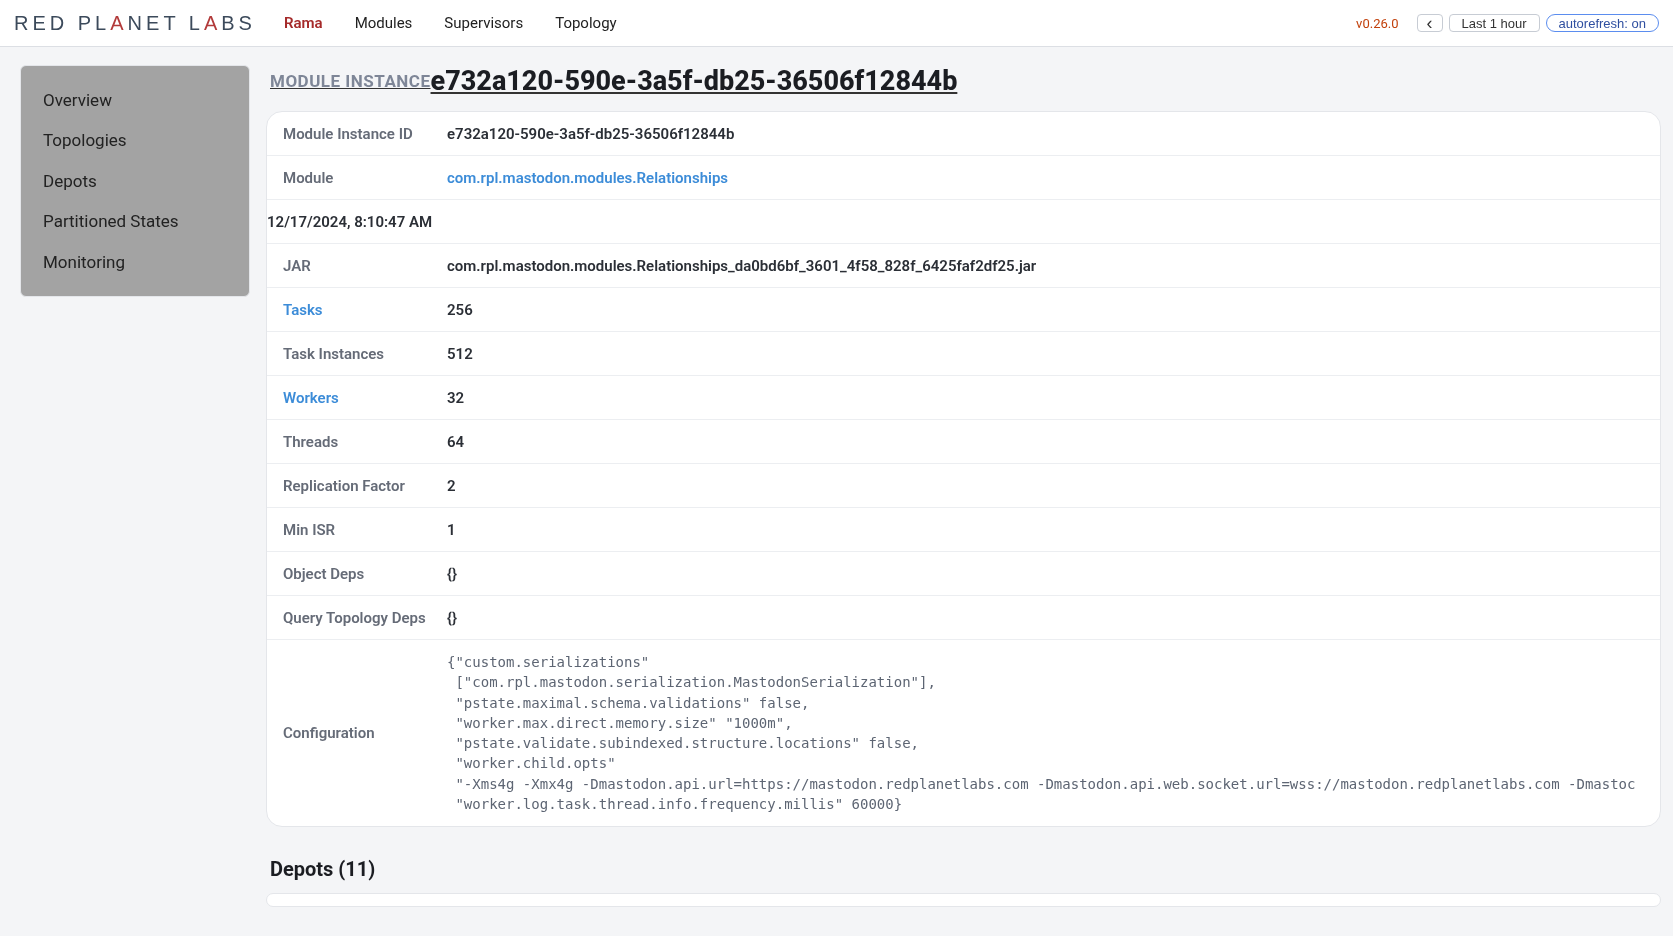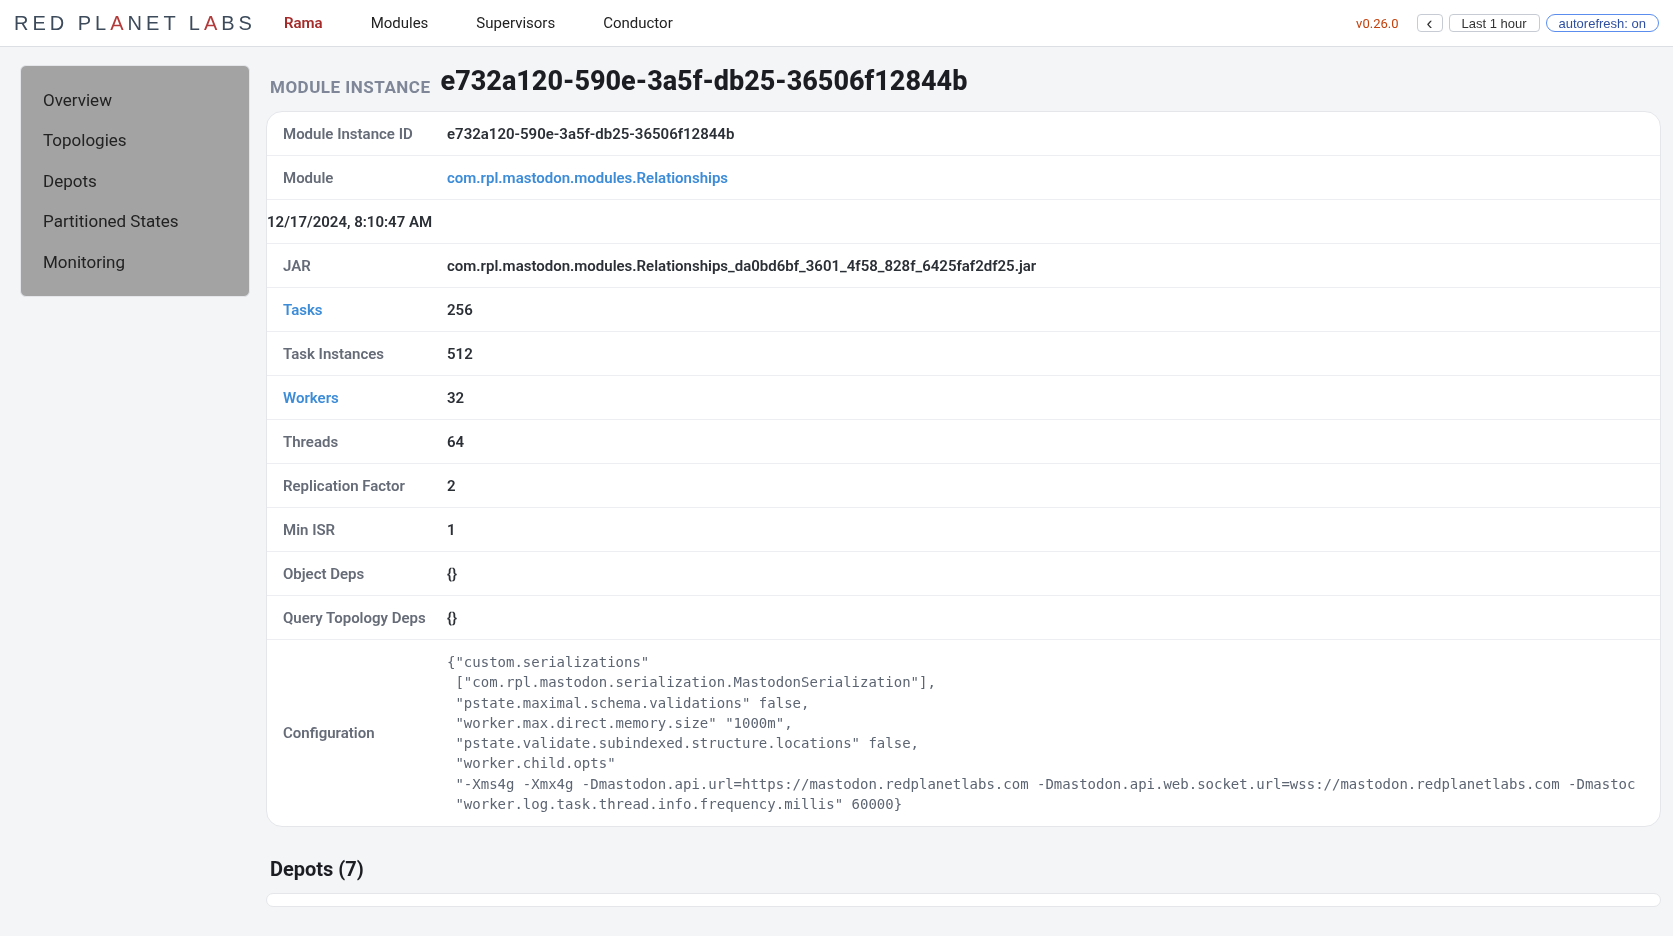--- a/index.html
+++ b/index.html
@@ -17,21 +17,21 @@
     .logo {
       font-family: "Arial Black", sans-serif;
       letter-spacing: 4px;
       font-size: 20px;
       font-weight: 400;
       color: #3c4a5b;
       margin-right: 28px;
       white-space: nowrap;
     }
     .logo .accent { color: #b23a3a; }
-    .nav-links { display: flex; gap: 48px; }
+    .nav-links { display: flex; gap: 32px; }
     .nav-link {
       font-size: 15px;
       color: #222;
       cursor: pointer;
       padding: 4px 0;
     }
     .nav-link.active { color: #a52a2a; font-weight: 600; }
     .topbar-spacer { flex: 1; }
     .version { font-size: 13px; color: #c2410c; margin-right: 12px; }
     .tb-btn {
@@ -66,23 +66,23 @@
       font-size: 17px;
       color: #222;
       cursor: pointer;
       line-height: 1.2;
     }
 
     .main { flex: 1; min-width: 0; }
 
     .page-title-row {
       display: flex;
-      align-items: flex-end;
-      gap: 10px;
+      align-items: center;
       padding: 0 4px 14px 4px;
+      text-decoration: underline;
     }
     .page-label {
       font-size: 17px;
       font-weight: 700;
       color: #7e8697;
       letter-spacing: 0.5px;
     }
     .page-title {
       font-size: 27px;
       font-weight: 800;
@@ -144,21 +144,21 @@
 <body>
 
 <div class="topbar">
   <div class="logo">
     RED PL<span class="accent">A</span>NET L<span class="accent">A</span>BS
   </div>
   <div class="nav-links">
     <div class="nav-link active">Rama</div>
     <div class="nav-link">Modules</div>
     <div class="nav-link">Supervisors</div>
-    <div class="nav-link">Conductor</div>
+    <div class="nav-link">Topology</div>
   </div>
   <div class="topbar-spacer"></div>
   <div class="version">v0.26.0</div>
   <button class="tb-btn icon-only">
     <span class="chev-left"></span>
   </button>
   <button class="tb-btn">Last 1 hour</button>
   <button class="tb-btn active">autorefresh: on</button>
 </div>
 
@@ -247,18 +247,18 @@
  "pstate.maximal.schema.validations" false,
  "worker.max.direct.memory.size" "1000m",
  "pstate.validate.subindexed.structure.locations" false,
  "worker.child.opts"
  "-Xms4g -Xmx4g -Dmastodon.api.url=https://mastodon.redplanetlabs.com -Dmastodon.api.web.socket.url=wss://mastodon.redplanetlabs.com -Dmastoc
  "worker.log.task.thread.info.frequency.millis" 60000}</div>
       </div>
 
     </div>
 
-    <div class="section-title">Depots (7)</div>
+    <div class="section-title">Depots (11)</div>
 
     <div class="card" style="height:14px;"></div>
 
   </div>
 </div>
 
 </body></html>

